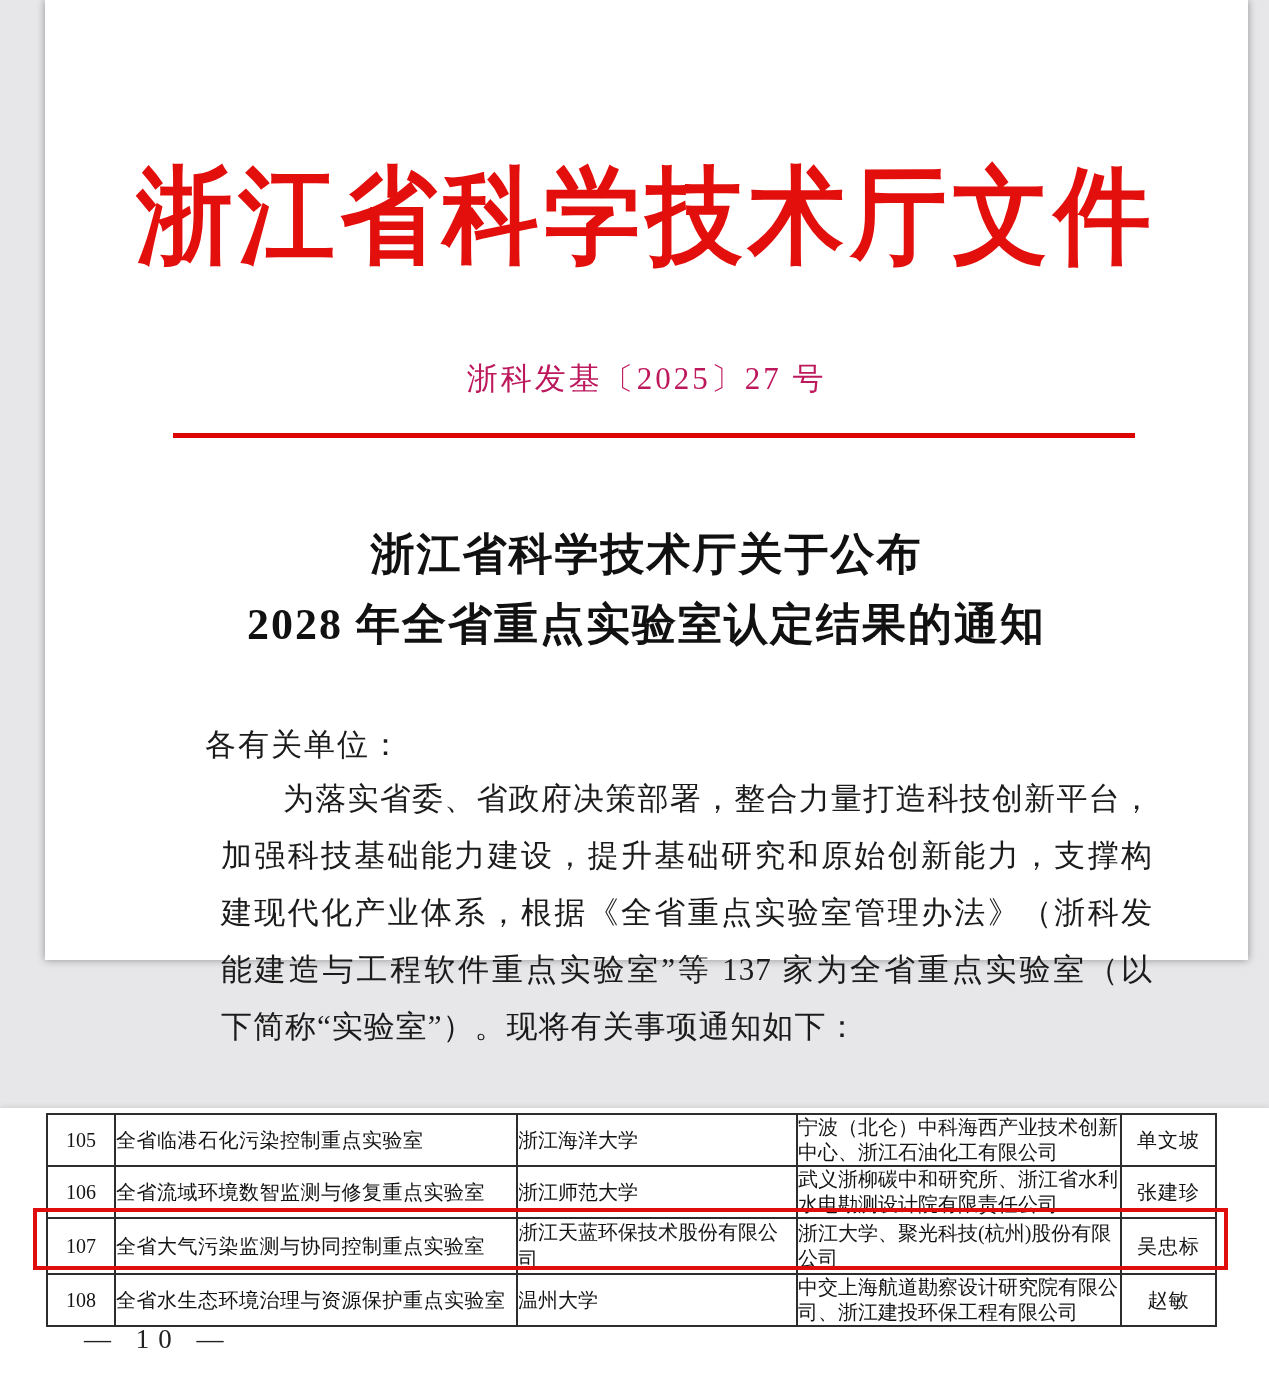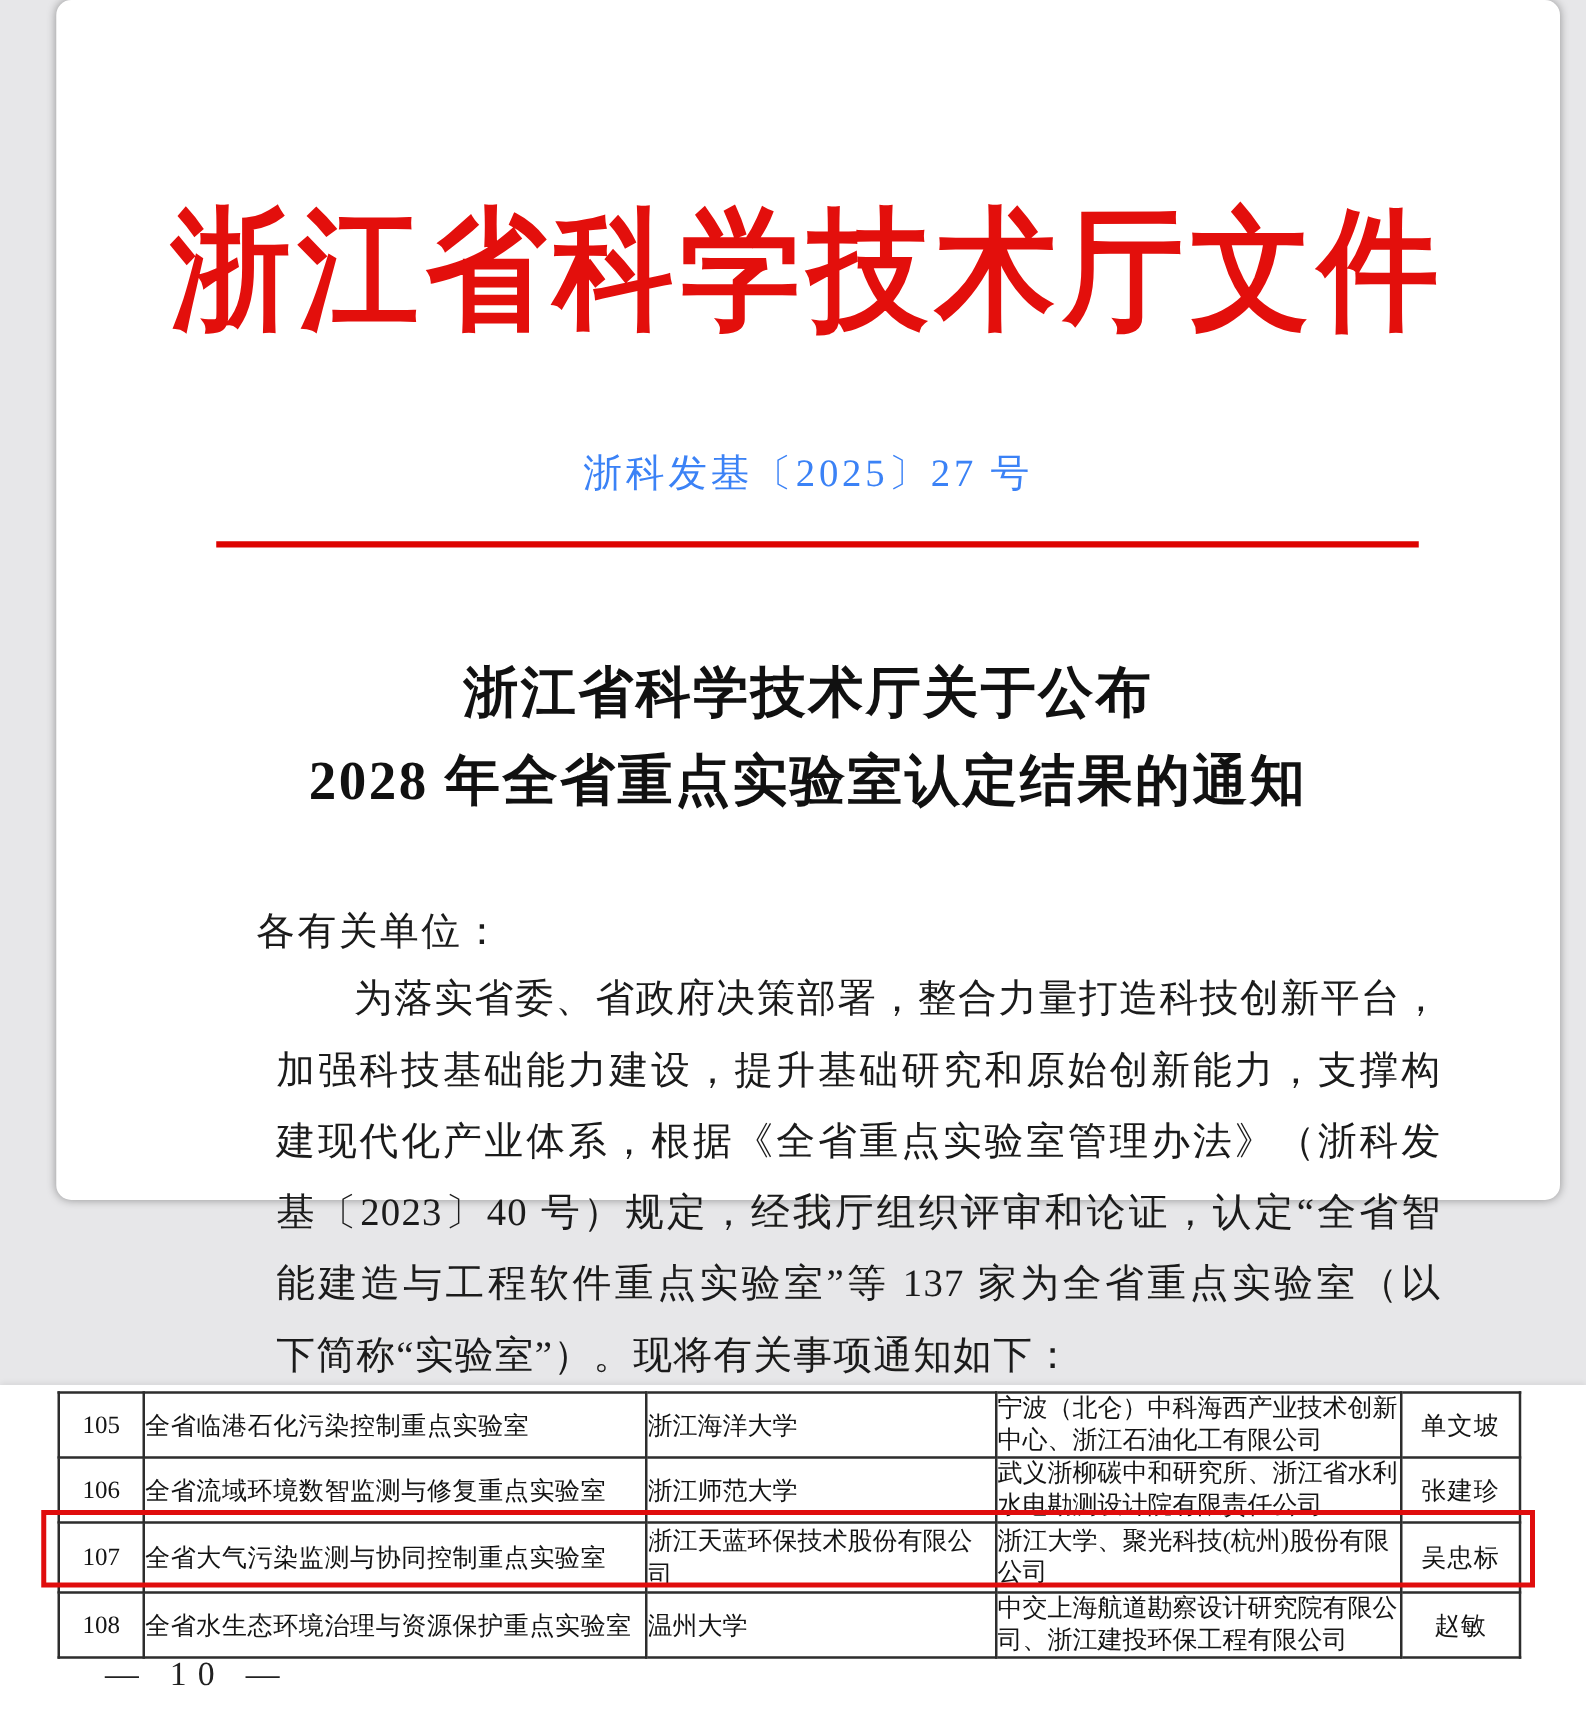--- a/index.html
+++ b/index.html
@@ -11,32 +11,31 @@
 
   
   .top-section {
     position:absolute; left:0; top:0; width:1269px; height:1108px;
     background:#e7e7e9;
   }
   .paper {
     position:absolute; left:45px; top:0; width:1203px; height:960px;
     background:#ffffff;
     box-shadow:0 0 8px rgba(0,0,0,.38);
-    border-radius:12px;
   }
   .letterhead {
     position:absolute; left:0; top:146px; width:100%;
     text-align:center; color:#e30f0c;
     font-size:96px; font-weight:bold; letter-spacing:6px;
     transform:scaleY(1.1); transform-origin:center top;
     white-space:nowrap;
   }
   .doc-number {
     position:absolute; left:0; top:358px; width:100%;
-    text-align:center; font-size:31px; letter-spacing:3px; color:#3b82f6;
+    text-align:center; font-size:31px; letter-spacing:3px; color:#be185d;
   }
   .red-rule {
     position:absolute; left:128px; top:433px; width:962px; height:5px;
     background:#dd0300;
   }
   .notice-title {
     position:absolute; left:0; top:520px; width:100%;
     text-align:center; font-weight:bold; font-size:44px;
     line-height:70px; letter-spacing:2px; color:#111;
   }
@@ -97,21 +96,20 @@
         <div>浙江省科学技术厅关于公布</div>
         <div>2028 年全省重点实验室认定结果的通知</div>
       </div>
 
       <div class="salutation">各有关单位：</div>
 
       <div class="body-text">
         <div class="body-line first">为落实省委、省政府决策部署，整合力量打造科技创新平台，</div>
         <div class="body-line">加强科技基础能力建设，提升基础研究和原始创新能力，支撑构</div>
         <div class="body-line">建现代化产业体系，根据《全省重点实验室管理办法》（浙科发</div>
-        <div class="body-line">基〔2023〕40 号）规定，经我厅组织评审和论证，认定“全省智</div>
         <div class="body-line">能建造与工程软件重点实验室”等 137 家为全省重点实验室（以</div>
         <div class="body-line last">下简称“实验室”）。现将有关事项通知如下：</div>
       </div>
 
     </div>
   </div>
 
   <div class="bottom-section">
     <div class="table-wrap">
       <table class="results">

